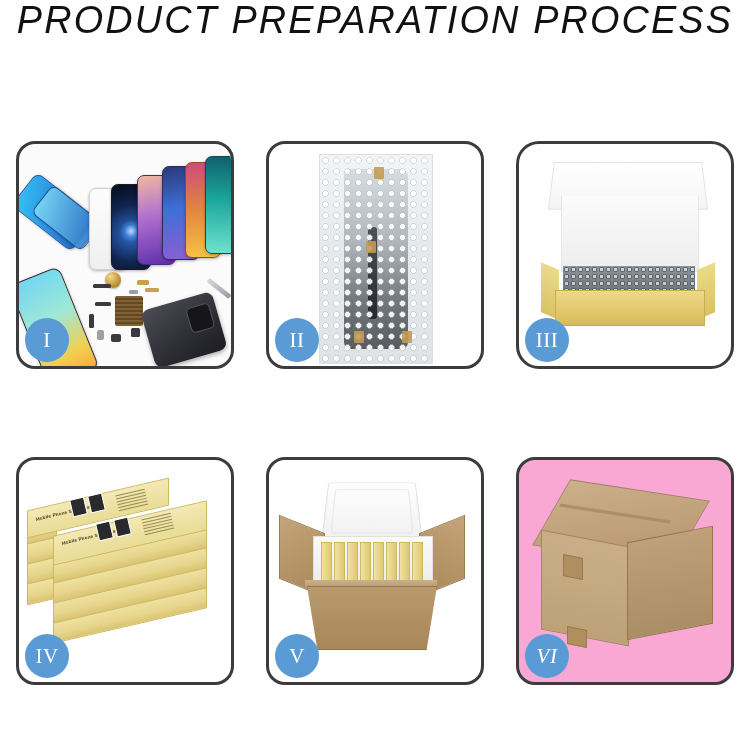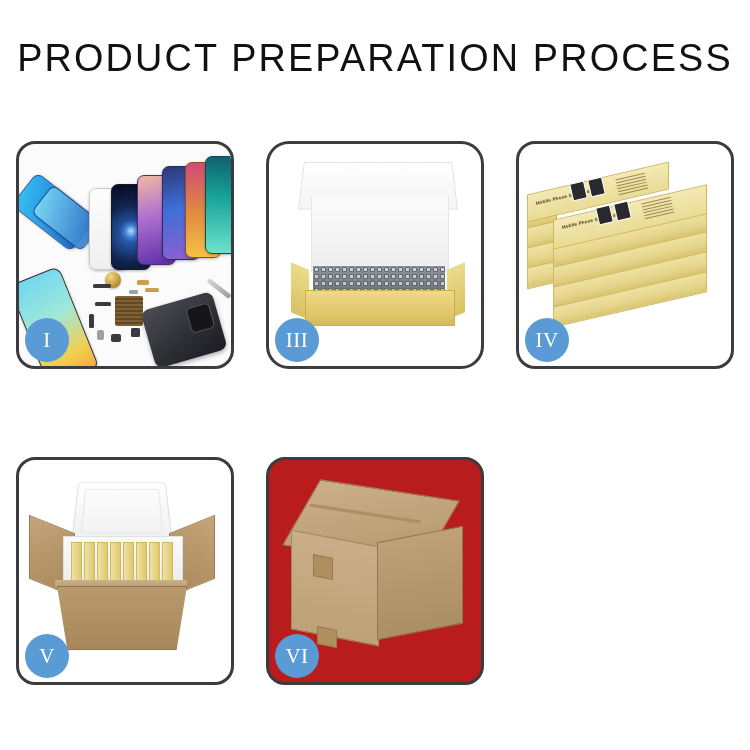--- a/index.html
+++ b/index.html
@@ -10,21 +10,21 @@
     overflow:hidden;
     position:relative;
   }
   .page{
     width:750px;height:750px;
     position:relative;
     box-sizing:border-box;
   }
 
   
-  .header{text-align:center;padding-top:38px;}
+  .header{text-align:center;font-style:italic;}
   .title{
     font-family:"Liberation Sans", sans-serif;
     font-size:39px;
     font-weight:400;
     letter-spacing:2.2px;
     color:#111111;
     line-height:1;
     transform:scaleX(0.97);
     white-space:nowrap;
   }
@@ -316,21 +316,21 @@
     background:linear-gradient(180deg,#b99a6e 0%,#a8875a 100%);
     border:1px solid #90744c;
     clip-path:polygon(0 0,100% 0,92% 100%,8% 100%);
   }
   .cartonTop{
     position:absolute;left:36px;top:120px;width:132px;height:10px;
     background:linear-gradient(180deg,#cbb189,#b2946a);
   }
 
   
-  .p6{background:#b91c1c;}
+  .p6{background:#f9a8d4;font-style:italic;}
   .c6top{
     position:absolute;left:26px;top:30px;width:150px;height:64px;
     background:linear-gradient(160deg,#cbb08a 0%,#bfa078 60%,#b2936c 100%);
     transform:skewX(-30deg) skewY(8deg);
     border:1px solid #9f8461;
   }
   .c6front{
     position:absolute;left:22px;top:78px;width:86px;height:98px;
     background:linear-gradient(180deg,#c9ae88 0%,#bda278 100%);
     border:1px solid #a3875f;
@@ -384,20 +384,34 @@
           <div class="chip" style="left:92px;top:190px;width:10px;height:8px;border-radius:2px;"></div>
           <div class="chip gold" style="left:126px;top:144px;width:14px;height:4px;"></div>
           <div class="chip" style="left:112px;top:184px;width:9px;height:9px;"></div>
           <div class="backplate"></div>
           <div class="tweezer"></div>
         </div>
       </div>
       <div class="badge">I</div>
     </div>
 
+    <div class="panel p2">
+      <div class="panel-inner">
+        <div class="bubblebag">
+          <div class="screen-in"></div>
+          <div class="flex"></div>
+          <div class="bubbles"></div>
+          <div class="tape t1"></div>
+          <div class="tape t2"></div>
+          <div class="tape t3"></div>
+          <div class="tape t4"></div>
+        </div>
+      </div>
+      <div class="badge">II</div>
+    </div>
 
     <div class="panel p3">
       <div class="panel-inner">
         <div class="box3-lid"></div>
         <div class="box3-inner"></div>
         <div class="box3-left"></div>
         <div class="box3-right"></div>
         <div class="box3-foam"></div>
         <div class="box3-front"></div>
       </div>

